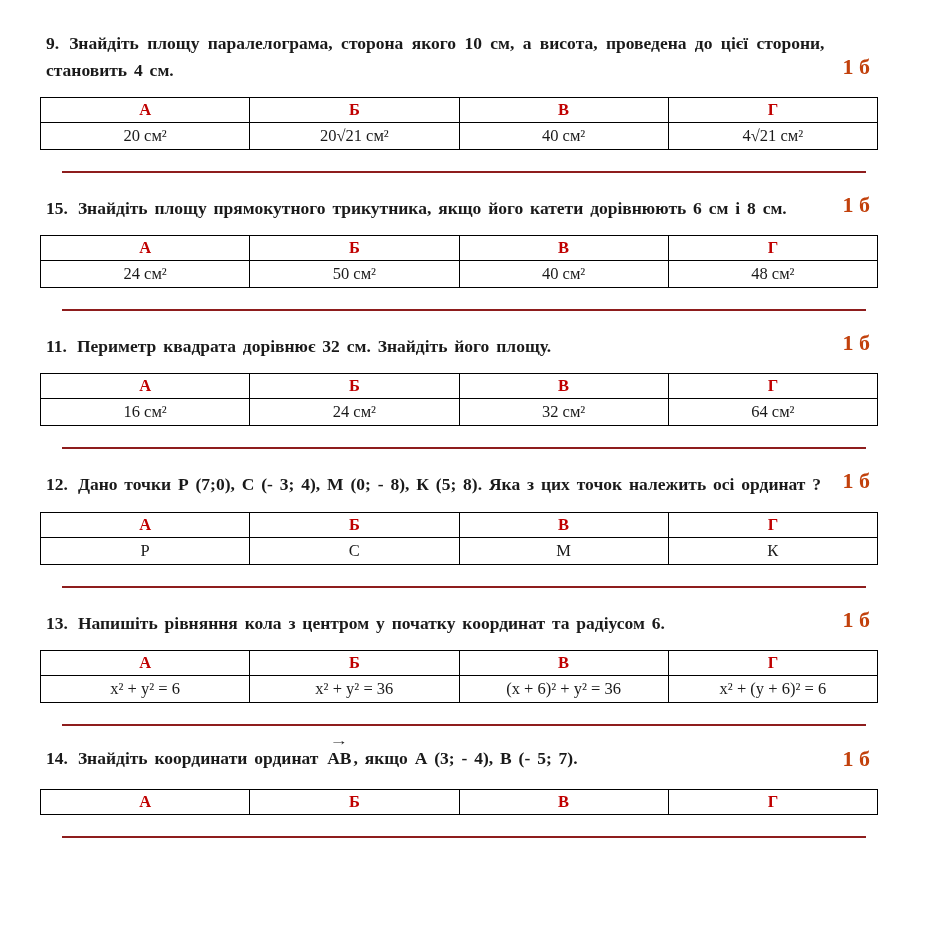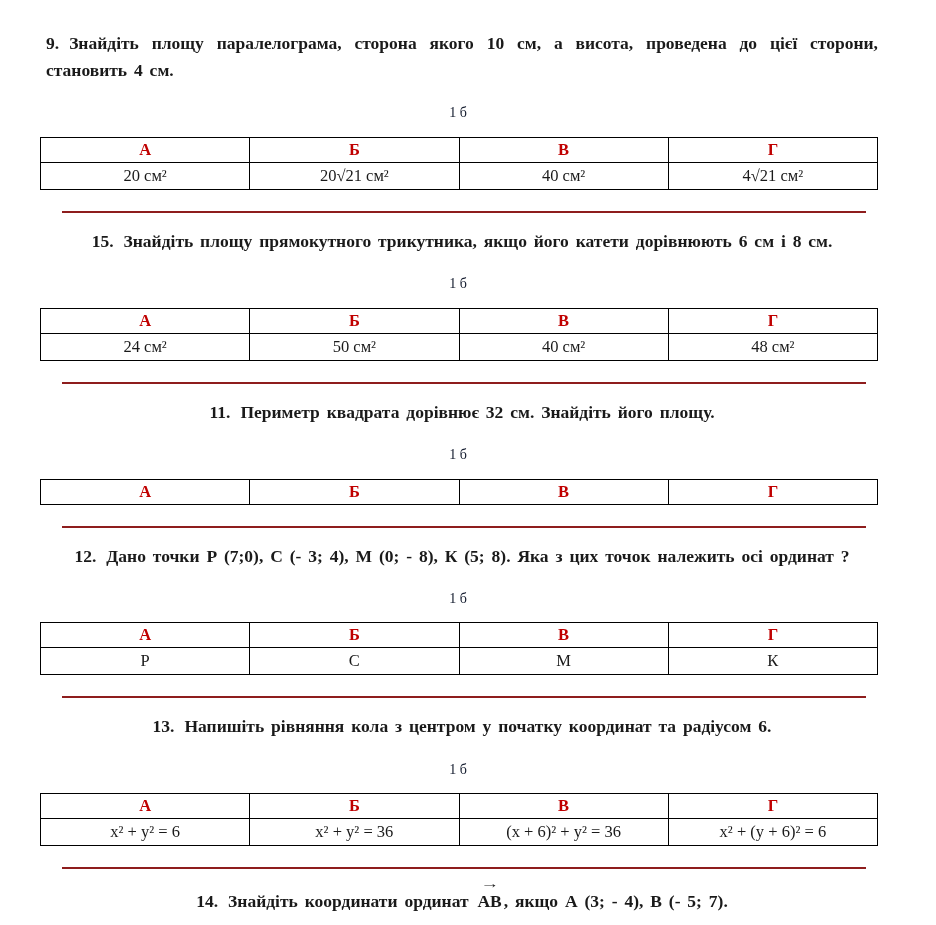--- a/index.html
+++ b/index.html
@@ -11,39 +11,38 @@
   .page {
     width: 936px;
     height: 925px;
     background: #ffffff;
     padding: 30px 58px 10px 40px;
     overflow: hidden;
   }
   .question-block { margin-bottom: 2px; }
   .q-row {
     display: flex;
-    align-items: center;
+    align-items: flex-end;
     gap: 18px;
     padding-left: 6px;
     margin-bottom: 13px;
-    flex-direction: column;
   }
   .q-text {
     flex: 1;
     font-size: 17.5px;
     line-height: 1.55;
     font-weight: 600;
     text-align: justify;
     word-spacing: 2.5px;
   }
   .q-num { margin-right: 10px; }
   .q-score {
-    color: #0f172a;
-    font-weight: 400;
-    font-size: 14px;
+    color: #c2410c;
+    font-weight: 700;
+    font-size: 22px;
     white-space: nowrap;
     padding-right: 8px;
     line-height: 1.55;
   }
   table.answers {
     width: 100%;
     border-collapse: collapse;
     table-layout: fixed;
   }
   table.answers td {
@@ -140,20 +139,26 @@
       <span class="q-score">1 б</span>
     </div>
     <table class="answers">
       <tbody>
           <tr>
         <td class="hdr">А</td>
         <td class="hdr">Б</td>
         <td class="hdr">В</td>
         <td class="hdr">Г</td>
       </tr>
+      <tr>
+        <td>16 см²</td>
+        <td>24 см²</td>
+        <td>32 см²</td>
+        <td>64 см²</td>
+      </tr>
     </tbody>
       </table>
     <div class="sep"></div>
   </section>
 
   <section class="question-block">
     <div class="q-row">
       <p class="q-text"><span class="q-num">12.</span><span>Дано точки Р (7;0), С (- 3; 4), М (0; - 8), К (5; 8). Яка з цих точок належить осі ординат ?</span></p>
       <span class="q-score">1 б</span>
     </div>

